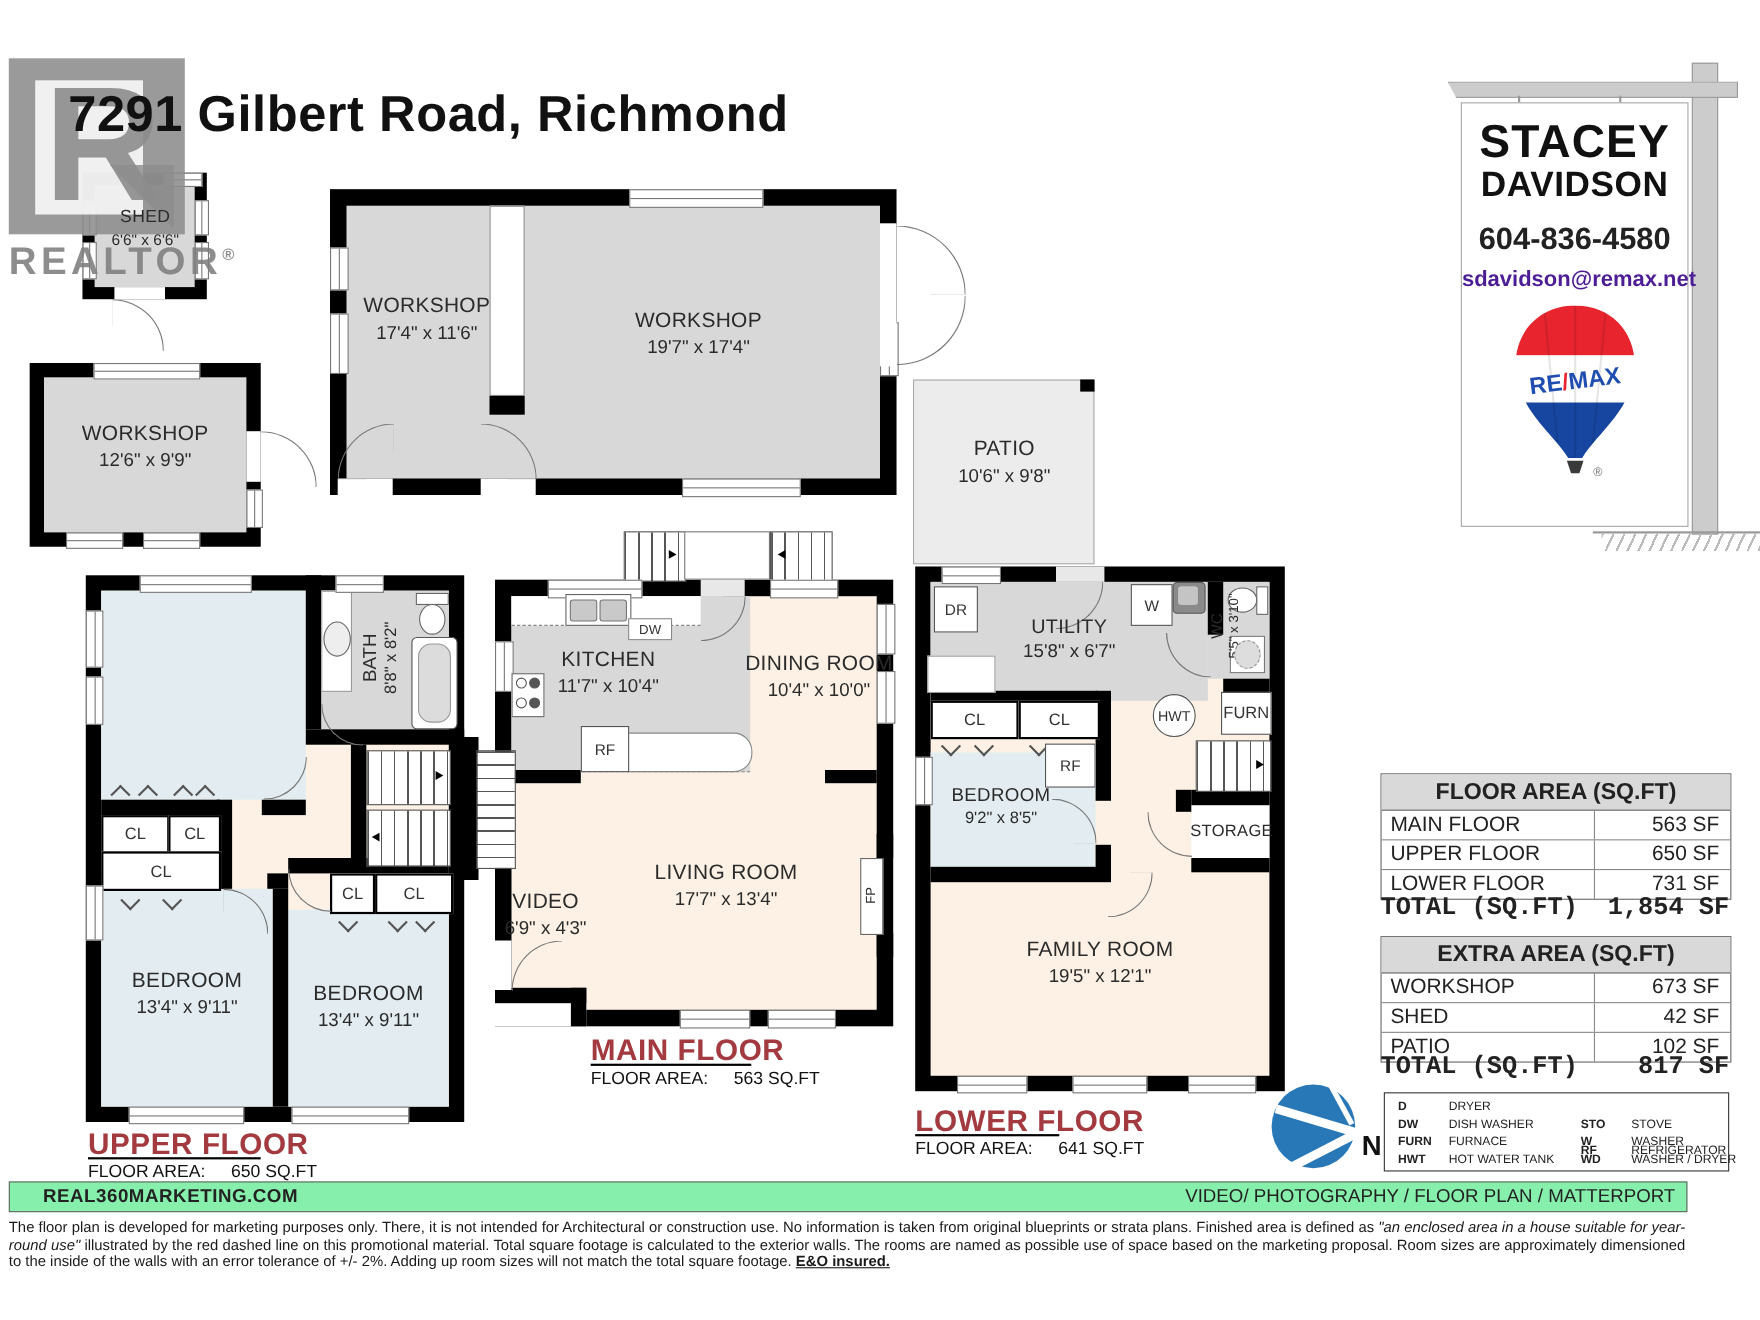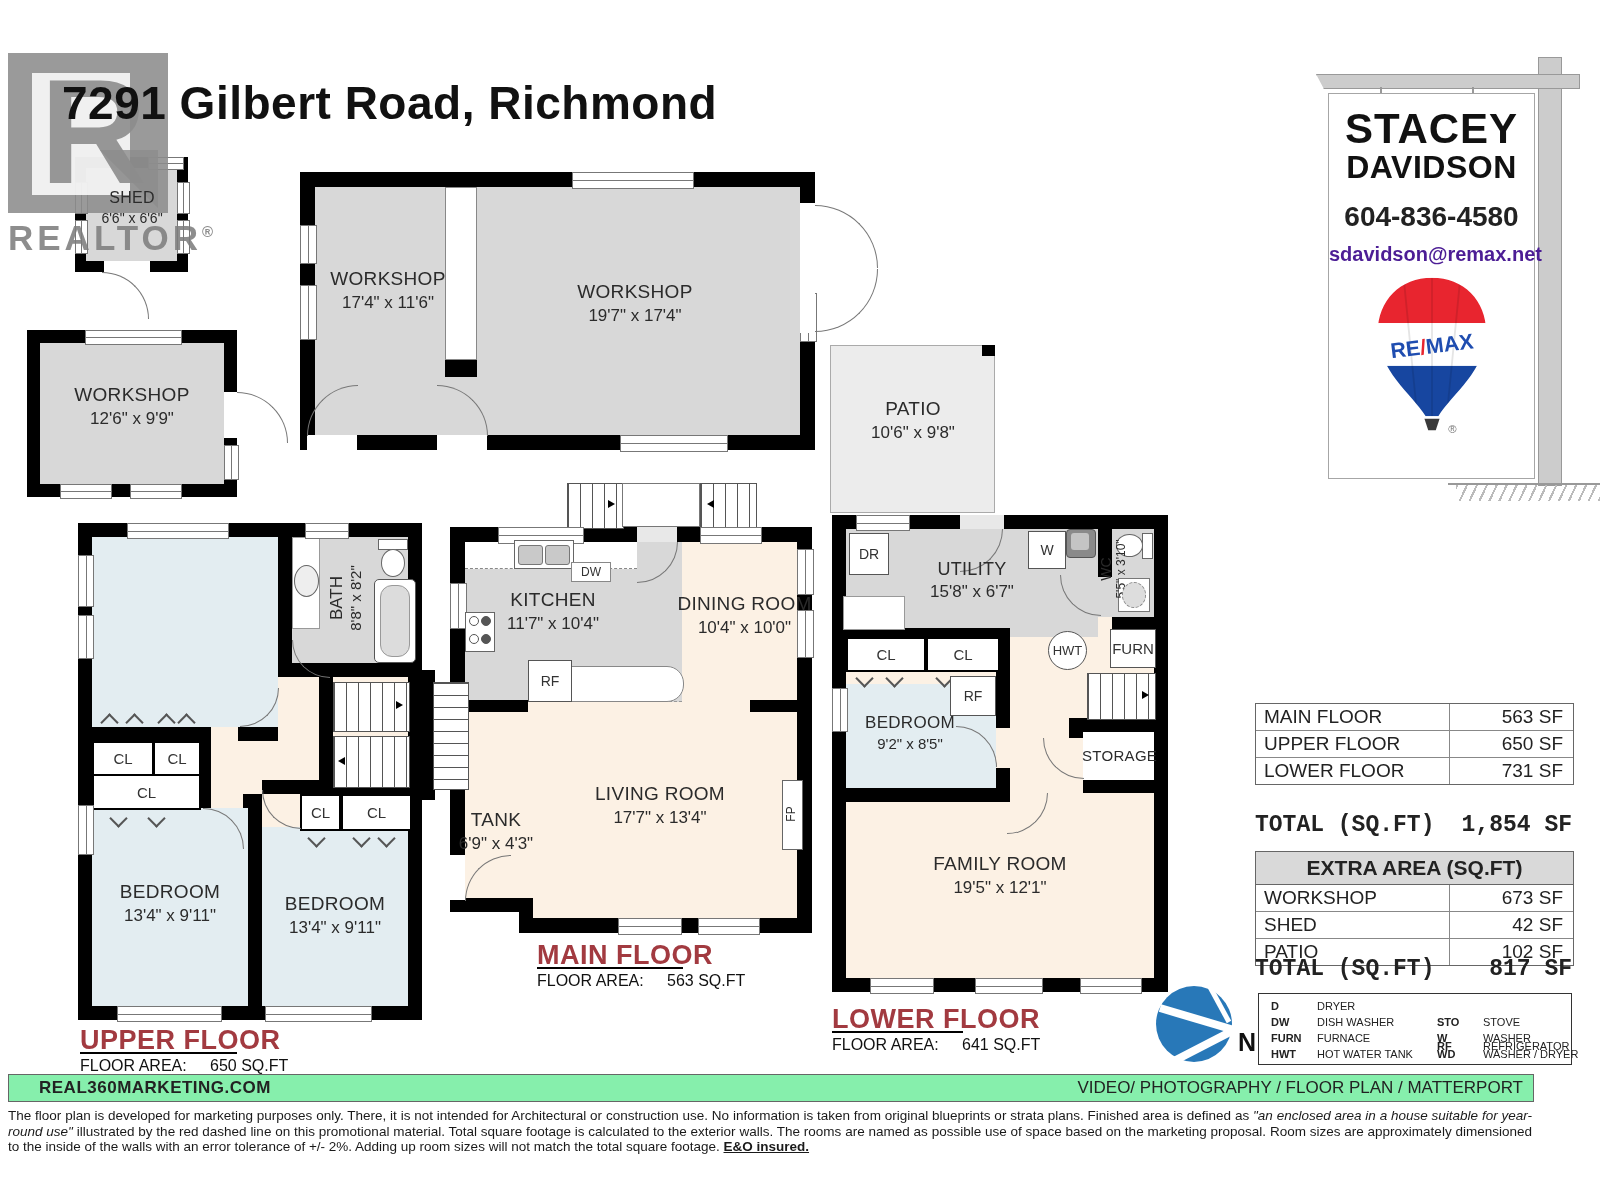--- a/index.html
+++ b/index.html
@@ -290,21 +290,21 @@
   </div>
   <div class="rm" style="left:672px;top:592px;width:145px;">
     <div class="nm">DINING ROOM</div>
     <div class="dm">10'4" x 10'0"</div>
   </div>
   <div class="rm" style="left:585px;top:782px;width:150px;">
     <div class="nm">LIVING ROOM</div>
     <div class="dm">17'7" x 13'4"</div>
   </div>
   <div class="rm" style="left:455px;top:808px;width:82px;">
-    <div class="nm">TANK</div>
+    <div class="nm">VIDEO</div>
     <div class="dm">6'9" x 4'3"</div>
   </div>
 
   <div class="ptitle" style="left:537px;top:940px;">MAIN FLOOR</div>
   <div class="pund" style="left:537px;top:967px;width:146px;"></div>
   <div class="parea" style="left:537px;top:972px;">
     <span>FLOOR AREA:</span>
     <span class="val">563 SQ.FT</span>
   </div>
 
@@ -427,20 +427,21 @@
       </g>
       <text x="50" y="63" text-anchor="middle" font-size="17" font-weight="bold" fill="#1f4db0" font-family="Liberation Sans, sans-serif" transform="rotate(-7 50 58)">RE<tspan fill="#e8252f">/</tspan>MAX</text>
       <path d="M44 115 L56 115 L53 124 L47 124 Z" fill="#3a3a3a"></path>
       <text x="63" y="126" font-size="9" fill="#777" font-family="Liberation Sans, sans-serif">®</text>
     </svg>
   </div>
   <div class="abs" style="left:1448px;top:483px;width:152px;height:2px;background:#999;z-index:2;"></div>
   <div class="abs" style="left:1456px;top:485px;width:144px;height:16px;background:repeating-linear-gradient(115deg,#bbb 0 2px,transparent 2px 9px);z-index:2;"></div>
 
   <div class="tbl" style="top:703px;">
+    <div class="hd">FLOOR AREA (SQ.FT)</div>
     <div class="tr">
       <div class="tl">MAIN FLOOR</div>
       <div class="tv">563 SF</div>
     </div>
     <div class="tr">
       <div class="tl">UPPER FLOOR</div>
       <div class="tv">650 SF</div>
     </div>
     <div class="tr">
       <div class="tl">LOWER FLOOR</div>

